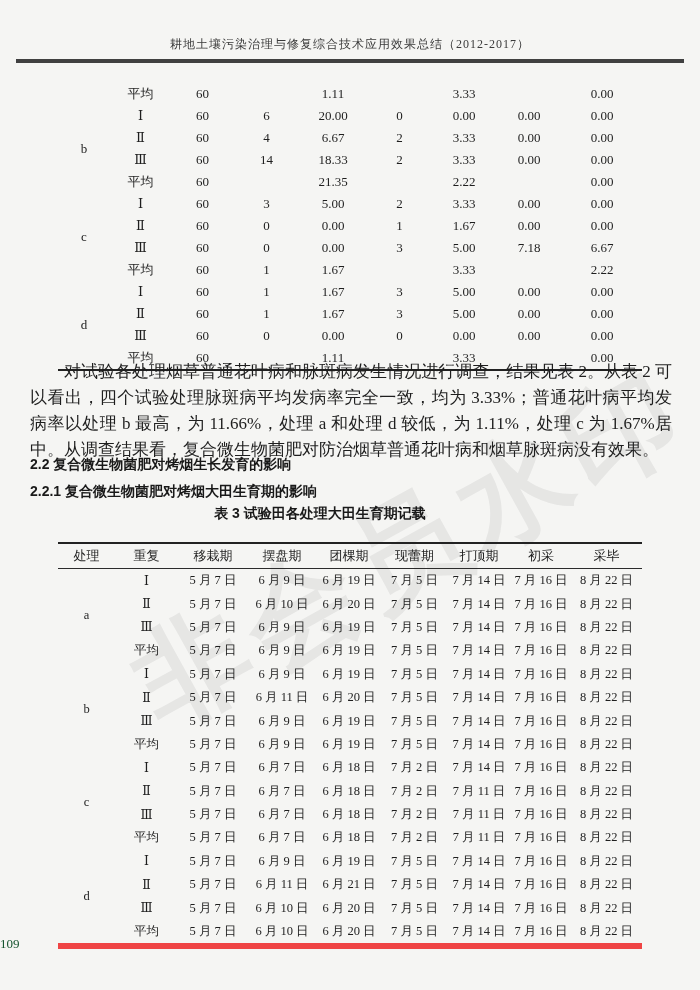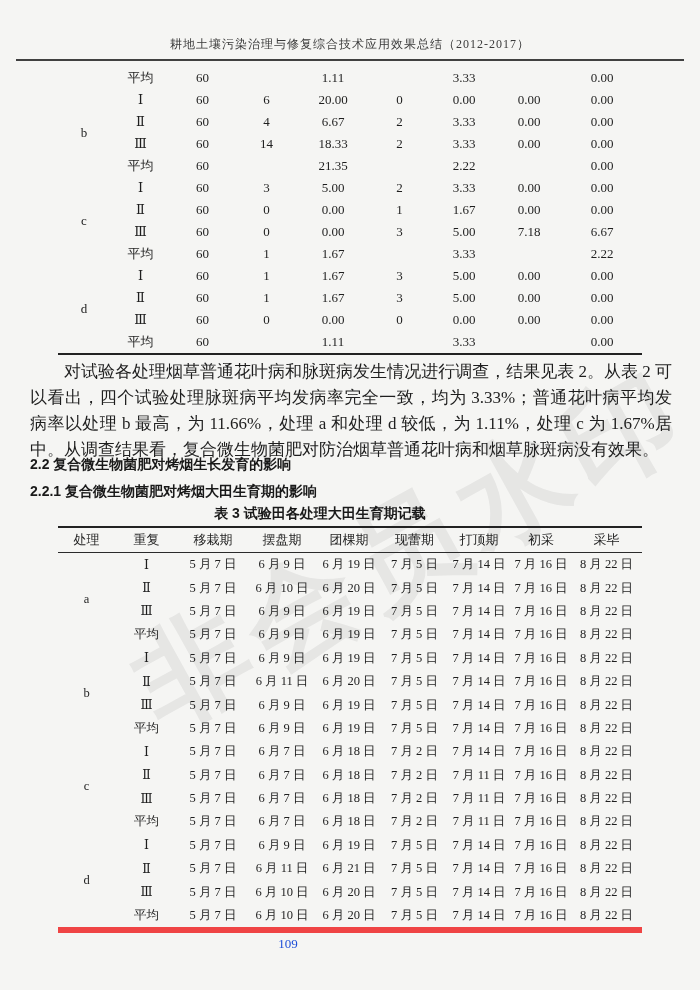--- a/index.html
+++ b/index.html
@@ -13,23 +13,23 @@
     position:absolute;top:468px;left:105px;width:630px;
     font-size:112px;font-weight:bold;letter-spacing:10px;white-space:nowrap;
     color:rgba(95,95,95,0.10);
     transform:rotate(-29deg);transform-origin:center;
     font-family:"Liberation Sans","DejaVu Sans",sans-serif;
     pointer-events:none;
   }
   .header{
     position:absolute;top:36px;left:16px;right:16px;
     text-align:center;font-size:12px;color:#3a3a3a;letter-spacing:1px;
-    padding-bottom:6px;border-bottom:2px solid #404040;
-  }
-  table{border-collapse:collapse;table-layout:fixed;}
+    padding-bottom:6px;border-bottom:4px solid #404040;
+  }
+  table{border-collapse:collapse;table-layout:fixed;margin-top:16px;}
   td,th{padding:0;text-align:center;white-space:nowrap;overflow:hidden;}
   .t2{
     position:absolute;top:67px;left:58px;width:584px;
     border-bottom:2px solid #222;font-size:13px;
   }
   .t2 td{height:22px;}
   .t3{
     position:absolute;top:526px;left:58px;width:584px;
     border-top:2px solid #222;border-bottom:6px solid #ef4444;font-size:12.5px;
   }
@@ -46,22 +46,22 @@
     font-weight:bold;font-size:14px;color:#191919;
   }
   .h22{top:451px;}
   .h221{top:478px;}
   .t3-title{
     position:absolute;top:505px;left:0;width:640px;text-align:center;
     font-family:"Liberation Sans","DejaVu Sans",sans-serif;
     font-weight:bold;font-size:14px;color:#191919;
   }
   .page-number{
-    position:absolute;top:936px;left:0;width:576px;text-align:center;
-    font-size:13px;color:#1d4ed8;
+    position:absolute;top:936px;left:0;width:576px;text-align:left;
+    font-size:13px;color:#14532d;
   }
 </style>
 </head>
 <body>
 
 <div class="page">
 
   <div class="watermark">非会员水印</div>
 
   <div class="header">耕地土壤污染治理与修复综合技术应用效果总结（2012-2017）</div>

